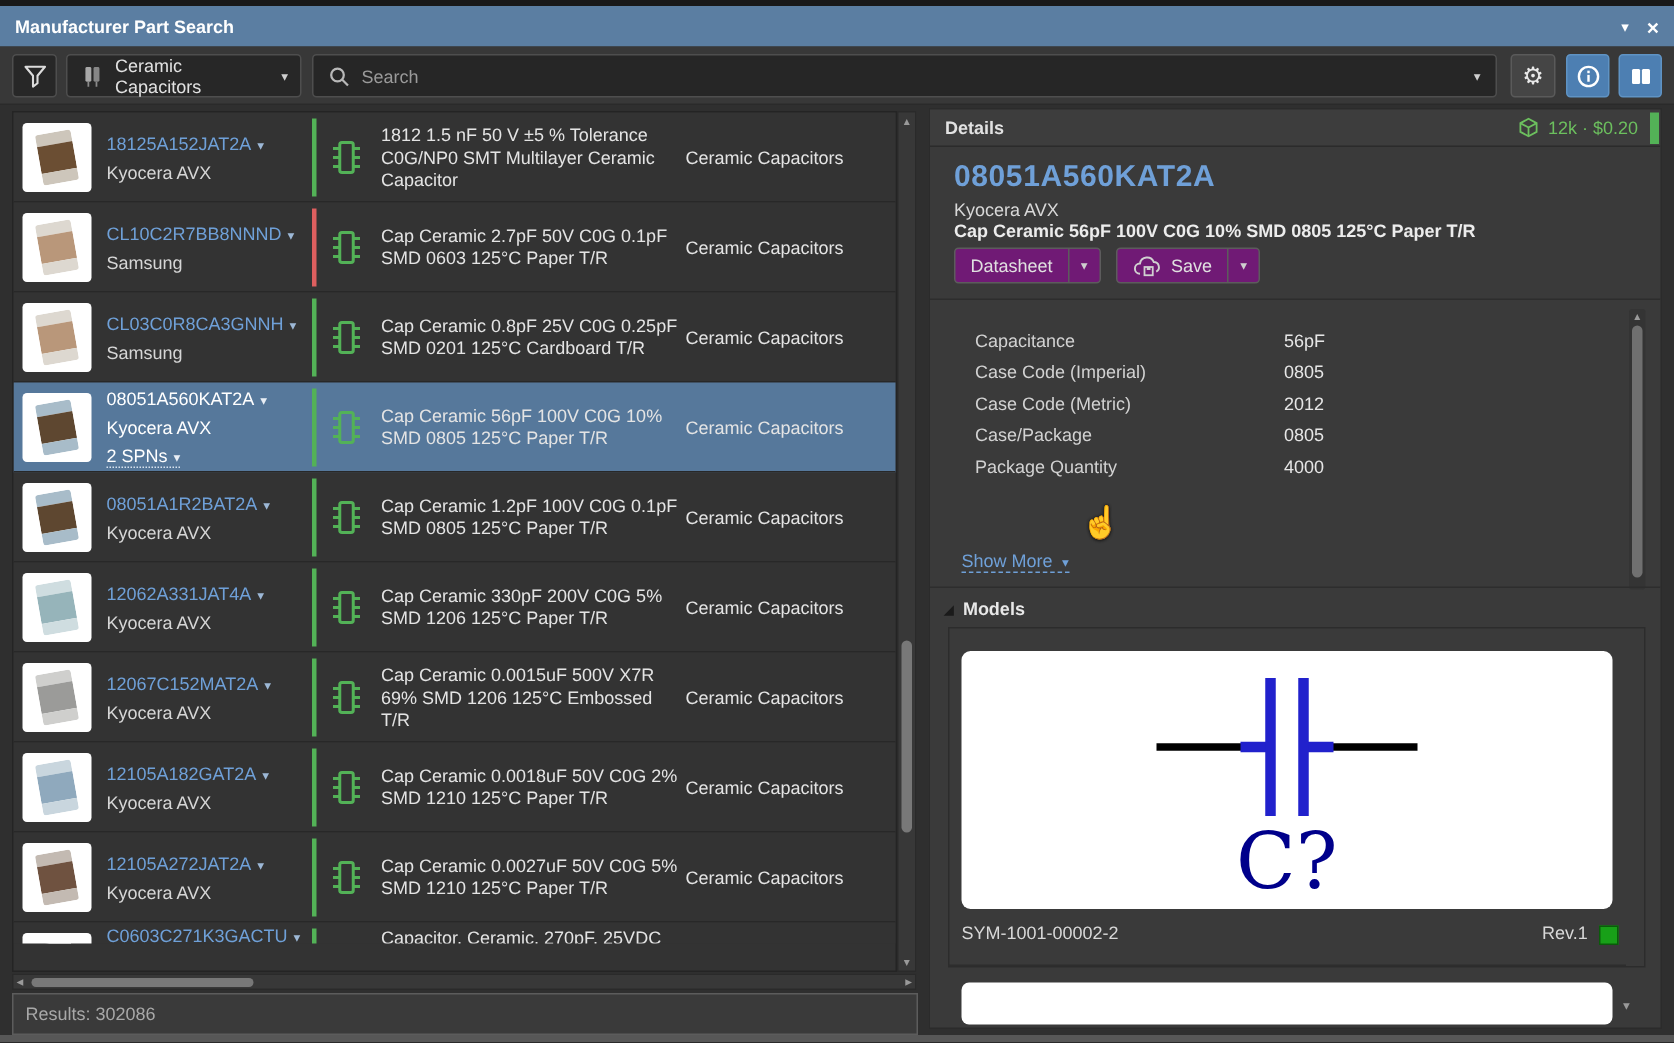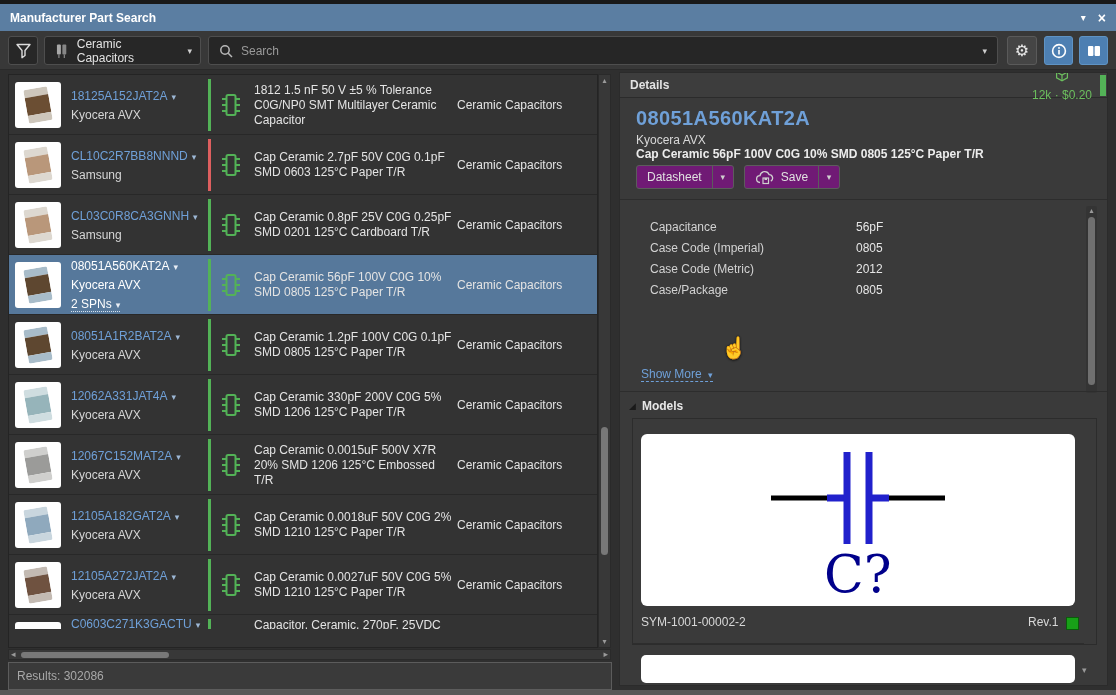--- a/index.html
+++ b/index.html
@@ -88,21 +88,21 @@
   .results-bar { position:absolute; left:8px; top:662px; width:604px; height:28px; background:#3a3a3a;
                  border:1px solid #5c5c5c; color:#a8a8a8; display:flex; align-items:center; padding-left:8px; }
   .bottom-strip { position:absolute; left:0; top:690px; width:1116px; height:5px; background:#575757; }
 
   
   .details { position:absolute; left:619px; top:72px; width:489px; height:614px; background:#3a3a3a;
              border:1px solid #2b2b2b; overflow:hidden; }
   .dheader { position:relative; height:25px; background:#3d3d3d; border-bottom:1px solid #2b2b2b;
              display:flex; align-items:center; padding-left:10px; }
   .dheader .dtitle { color:#e2e2e2; font-weight:bold; }
-  .dheader .supply { margin-left:auto; display:flex; align-items:center; gap:6px; color:#6cbf5e;flex-direction:column; }
+  .dheader .supply { margin-left:auto; display:flex; align-items:center; gap:6px; color:#6cbf5e; }
   .green-bar { width:6px; height:21px; background:#53b257; margin:0 1px 0 8px; }
   .pn { position:absolute; left:16px; top:34px; font-size:20px; font-weight:bold; color:#6fa0d8; letter-spacing:.4px; }
   .dmfr { position:absolute; left:16px; top:60px; color:#d8d8d8; }
   .ddesc { position:absolute; left:16px; top:74px; color:#ececec; font-weight:bold; }
   .btnrow { position:absolute; left:16px; top:92px; display:flex; gap:10px; }
   .splitbtn { display:flex; height:24px; background:#701a75; border:1px solid #5c5c5c; border-radius:3px;
               color:#e0e0e0; }
   .sb-main { padding:0 10px; display:flex; align-items:center; gap:7px; border-right:1px solid #5c5c5c; }
   .sb-arr { width:20px; display:flex; align-items:center; justify-content:center; font-size:9px; color:#cfcfcf; }
   .ddiv { position:absolute; left:0; width:487px; height:1px; background:#2d2d2d; }
@@ -379,21 +379,21 @@
               <rect x="6.5" y="3" width="9" height="20" rx="1.5" fill="none" stroke="#53b257" stroke-width="2"></rect>
               <g stroke="#53b257" stroke-width="2">
                 <line x1="2" y1="7" x2="6.5" y2="7"></line>
                 <line x1="2" y1="13" x2="6.5" y2="13"></line>
                 <line x1="2" y1="19" x2="6.5" y2="19"></line>
                 <line x1="15.5" y1="7" x2="20" y2="7"></line>
                 <line x1="15.5" y1="13" x2="20" y2="13"></line>
                 <line x1="15.5" y1="19" x2="20" y2="19"></line>
               </g>
             </svg></div>
-          <div class="pdesc">Cap Ceramic 0.0015uF 500V X7R 20% SMD 1206 125°C Embossed T/R</div>
+          <div class="pdesc">Cap Ceramic 0.0015uF 500V X7R 69% SMD 1206 125°C Embossed T/R</div>
           <div class="pcat">Ceramic Capacitors</div>
         </div>
         <div class="trow">
           <div class="thumb">
             <div class="chip">
               <div class="cap-end" style="background: rgb(201, 214, 222);"></div>
               <div class="cap-body" style="background: rgb(143, 169, 189);"></div>
               <div class="cap-end" style="background: rgb(201, 214, 222);"></div>
             </div>
           </div>
@@ -521,20 +521,24 @@
           <div class="pvalue">0805</div>
         </div>
         <div class="prow">
           <div class="pname">Case Code (Metric)</div>
           <div class="pvalue">2012</div>
         </div>
         <div class="prow">
           <div class="pname">Case/Package</div>
           <div class="pvalue">0805</div>
         </div>
+        <div class="prow">
+          <div class="pname">Package Quantity</div>
+          <div class="pvalue">4000</div>
+        </div>
       </div>
 
     <div class="pscroll">
       <span class="s-up">▴</span>
       <div class="pthumb"></div>
     </div>
 
     <span class="hand-cursor">☝</span>
 
     <span class="showmore">

